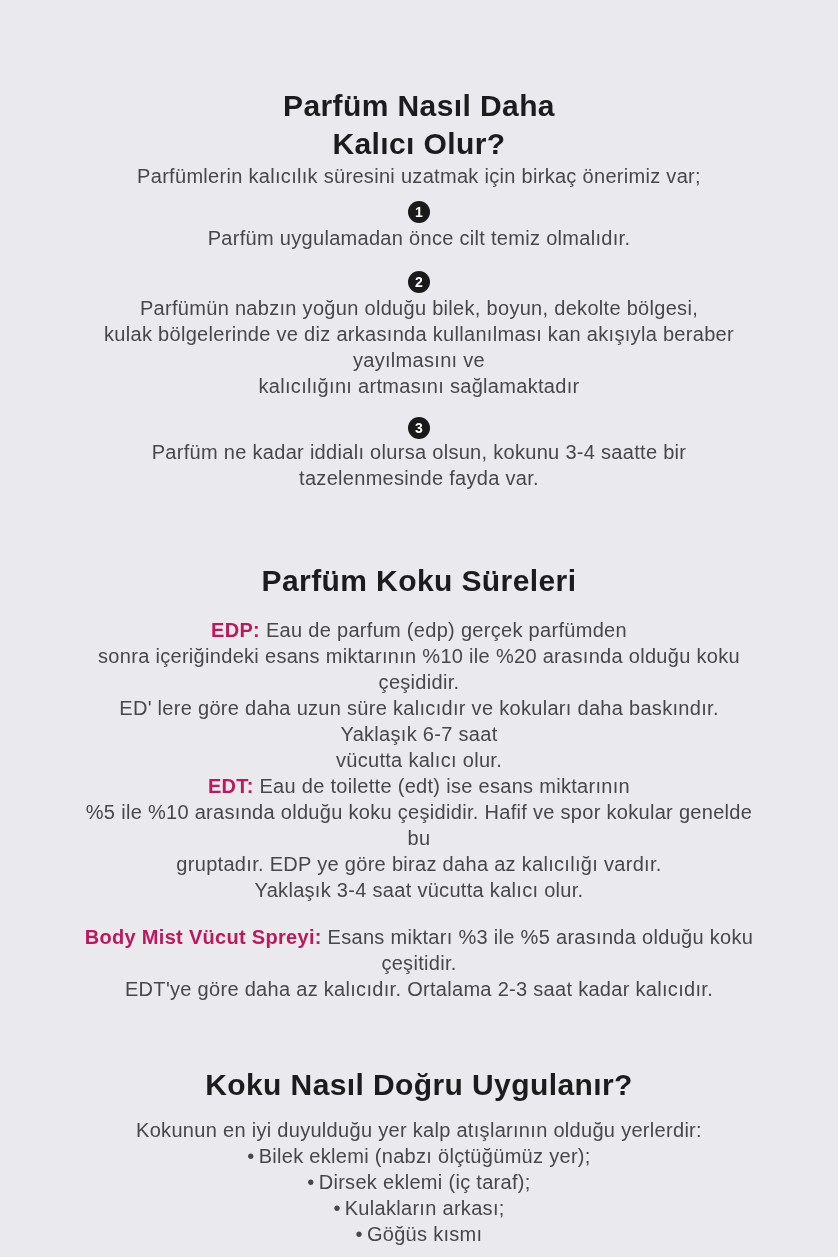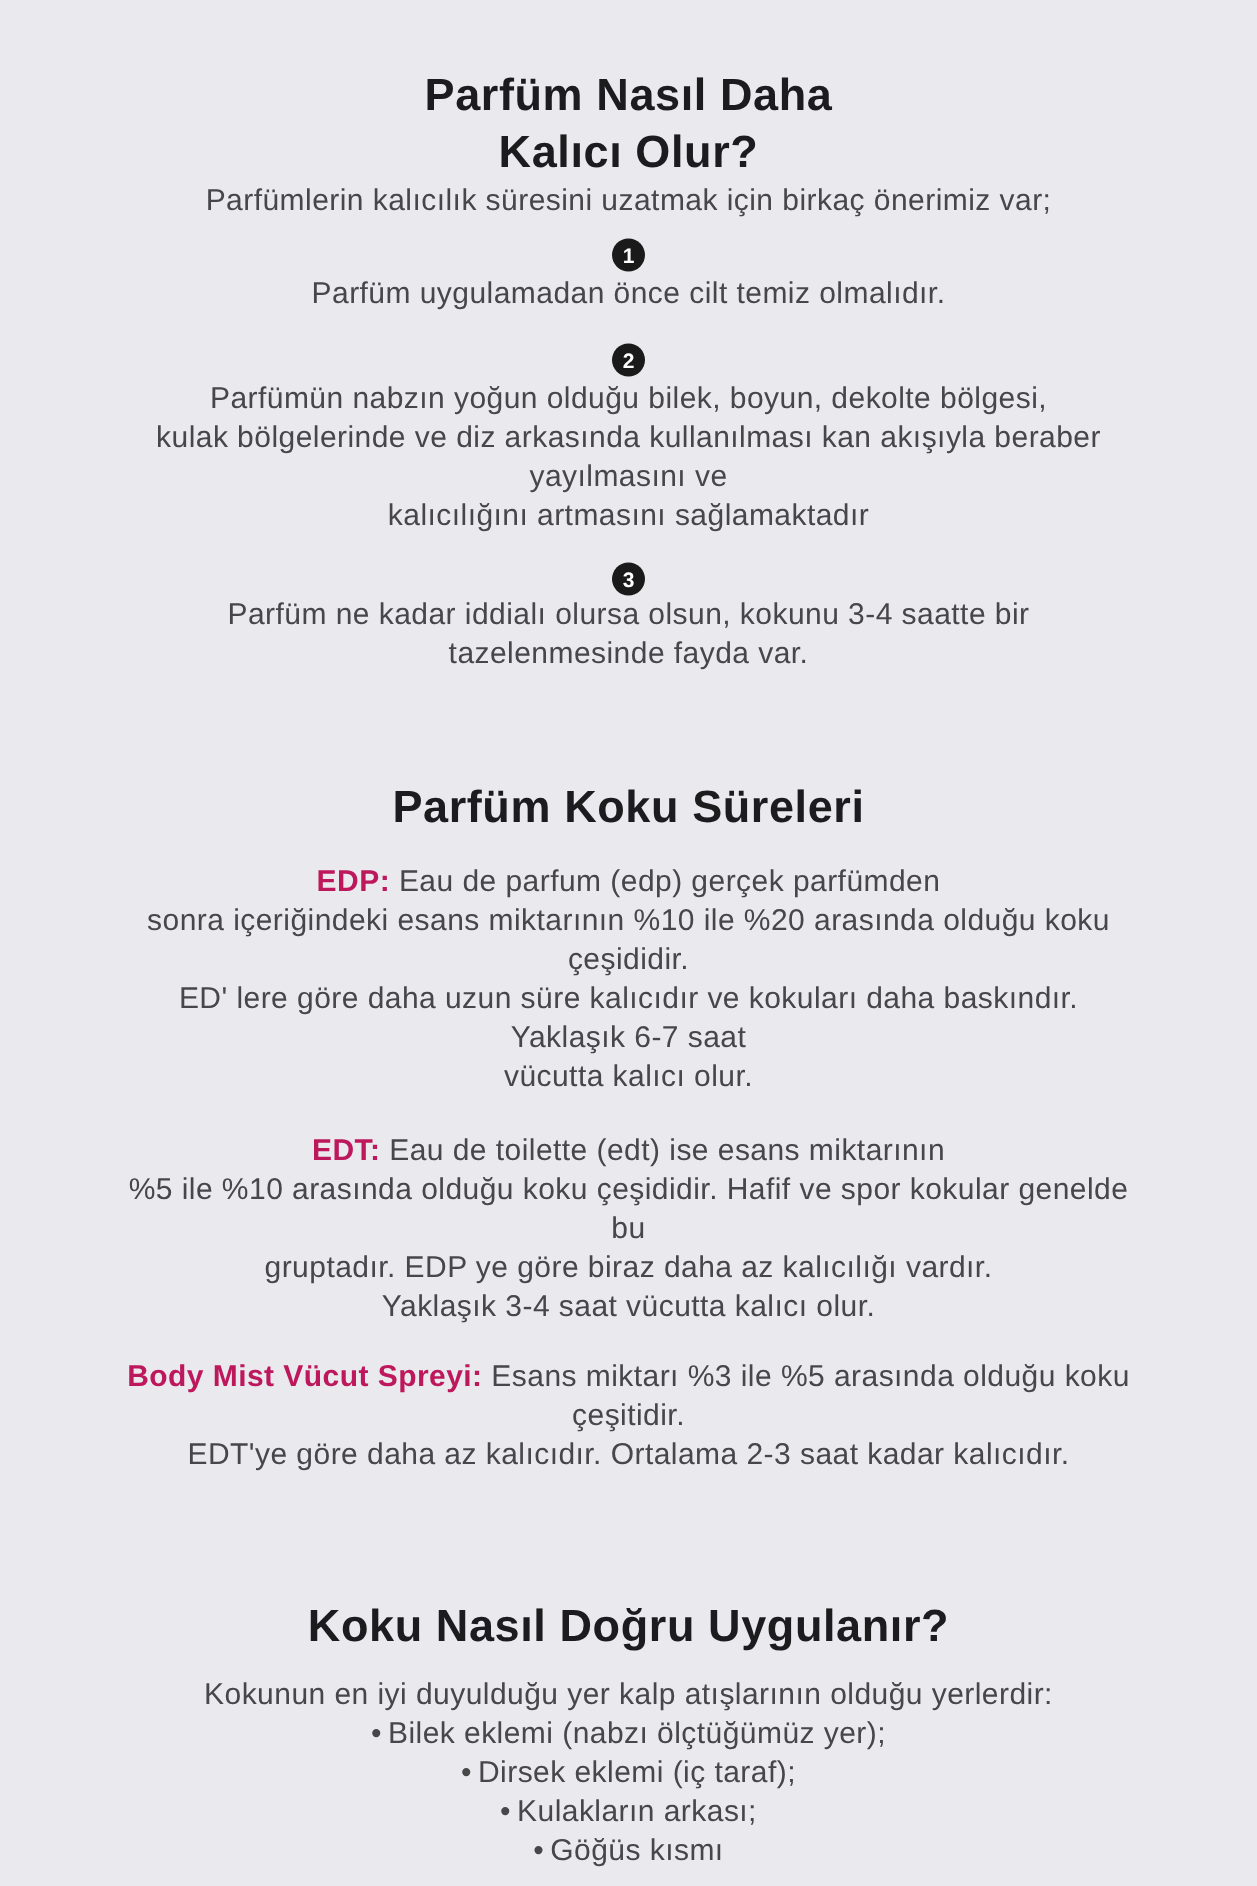--- a/index.html
+++ b/index.html
@@ -6,21 +6,21 @@
     margin: 0;
     padding: 0;
     background: #eaeaee;
   }
   .page {
     position: relative;
     width: 670px;
     height: 1257px;
     margin: 0 auto;
     box-sizing: border-box;
-    padding-top: 45px;
+    padding-top: 87px;
     background: #eaeaee;
     font-family: "Liberation Sans", "DejaVu Sans", sans-serif;
     color: #47474a;
     text-align: center;
     overflow: hidden;
   }
   .heading {
     margin: 0;
     font-size: 30px;
     line-height: 38px;
@@ -54,23 +54,23 @@
   
   .intro            { margin-top: 0; }
   .badge-1          { margin-top: 12px; }
   .tip-text-1       { margin-top: 2px; text-align: center; }
   .badge-2          { margin-top: 20px; }
   .tip-text-2       { margin-top: 2px; }
   .badge-3          { margin-top: 18px; }
   .tip-text-3       { margin-top: 0; }
   .heading-durations{ margin-top: 71px; }
   .para-edp         { margin-top: 17px; }
-  .para-edt         { margin-top: 23px; }
+  .para-edt         { }
   .para-bm          { margin-top: 21px; }
-  .heading-apply    { margin-top: 83px; }
+  .heading-apply    { margin-top: 64px; }
   .lead             { margin-top: 13px; }
   .bullet-list      { margin-top: 0; }
   .bullet-row .bullet-glyph { margin-right: 4px; }
 </style>
 </head>
 <body>
 
 <div class="page">
 
   <h1 class="heading">

